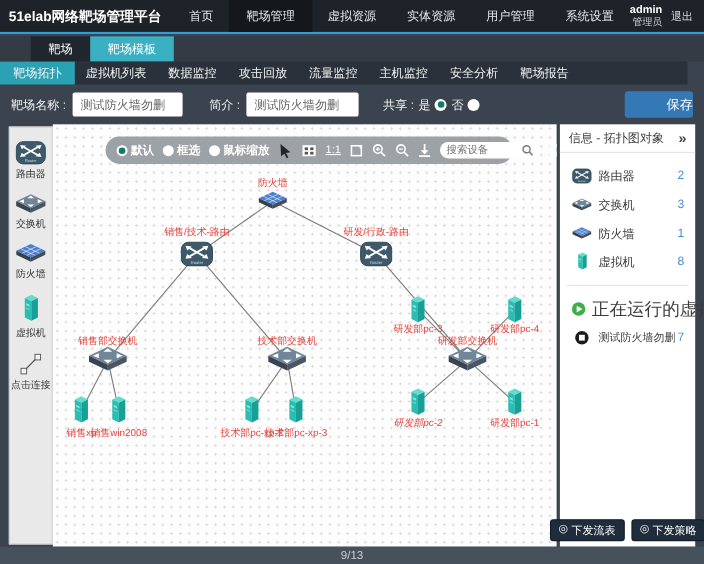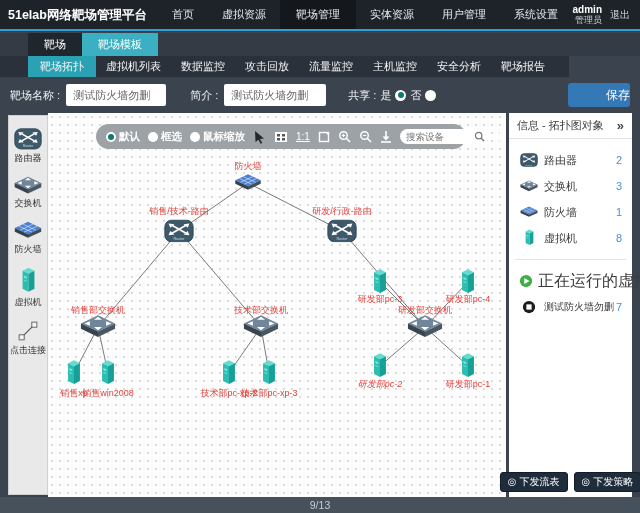--- a/index.html
+++ b/index.html
@@ -21,21 +21,21 @@
   .user-role { color:#cdd3d8; font-size:9px; line-height:11px; }
   .logout { color:#d6dade; font-size:10px; cursor:pointer; }
 
   
   .tabrow { position:absolute; left:0; top:33px; width:640px; height:23px; background:#343b45; display:flex; align-items:stretch; padding-left:28px; }
   .tab { font-size:11px; display:flex; align-items:center; justify-content:center; padding:0 16px; cursor:pointer; color:#fff; white-space:nowrap; }
   .tab.active { background:#20262d; }
   .tab:not(.active) { background:#3ab0c2; }
 
   
-  .subtabs { position:absolute; left:0; top:56px; width:569px; height:21px; background:#2b313a; display:flex; align-items:stretch; padding-left:28px; }
+  .subtabs { position:absolute; left:0; top:56px; width:625px; height:21px; background:#2b313a; display:flex; align-items:stretch; }
   .subtab { color:#f2f4f6; font-size:11px; display:flex; align-items:center; padding:0 10px; cursor:pointer; white-space:nowrap; }
   .subtab.active { background:#2aa2b4; padding:0 12px; }
 
   
   .formrow { position:absolute; left:0; top:77px; width:640px; height:36px; background:#3b434e; display:flex; align-items:center; padding:0 10px; }
   .flabel { color:#f0f2f4; font-size:11px; white-space:nowrap; }
   .finput { height:22px; border:none; border-radius:2px; background:#fff; color:#666; font-size:11px; padding:0 7px; outline:none; font-family:inherit; }
   #name-input { width:100px; margin-left:6px; }
   #desc-input { width:102px; margin-left:6px; }
   .share-group { display:flex; align-items:center; margin-left:22px; gap:4px; }
@@ -89,22 +89,22 @@
 </style>
 </head>
 <body>
 
 <div class="hdr">
   <div class="brand">
     <div class="brand-title">51elab网络靶场管理平台</div>
   </div>
   <div class="nav" id="main-nav">
       <div class="nav-item">首页</div>
+      <div class="nav-item active">靶场管理</div>
       <div class="nav-item">虚拟资源</div>
-      <div class="nav-item active">靶场管理</div>
       <div class="nav-item">实体资源</div>
       <div class="nav-item">用户管理</div>
       <div class="nav-item">系统设置</div>
     </div>
   <div class="hdr-right">
     <div class="user-block">
       <div class="user-name">admin</div>
       <div class="user-role">管理员</div>
     </div>
     <div class="logout">退出</div>

